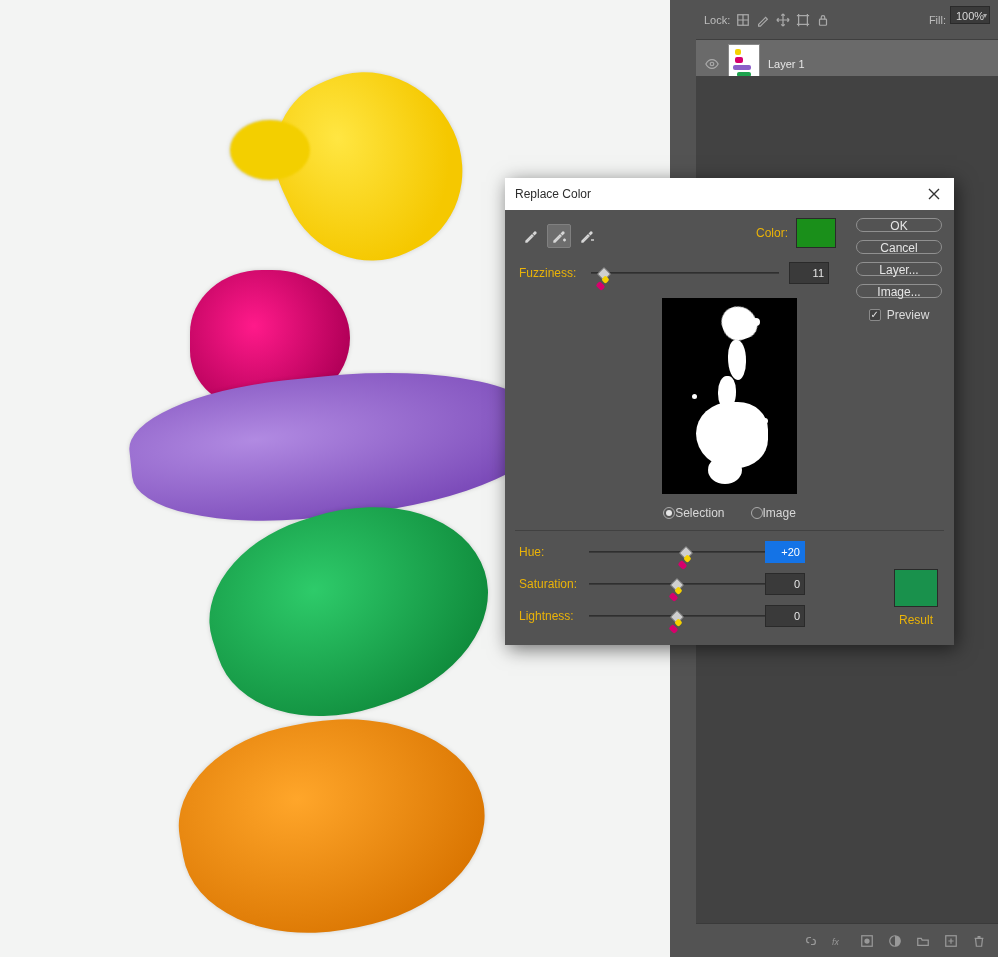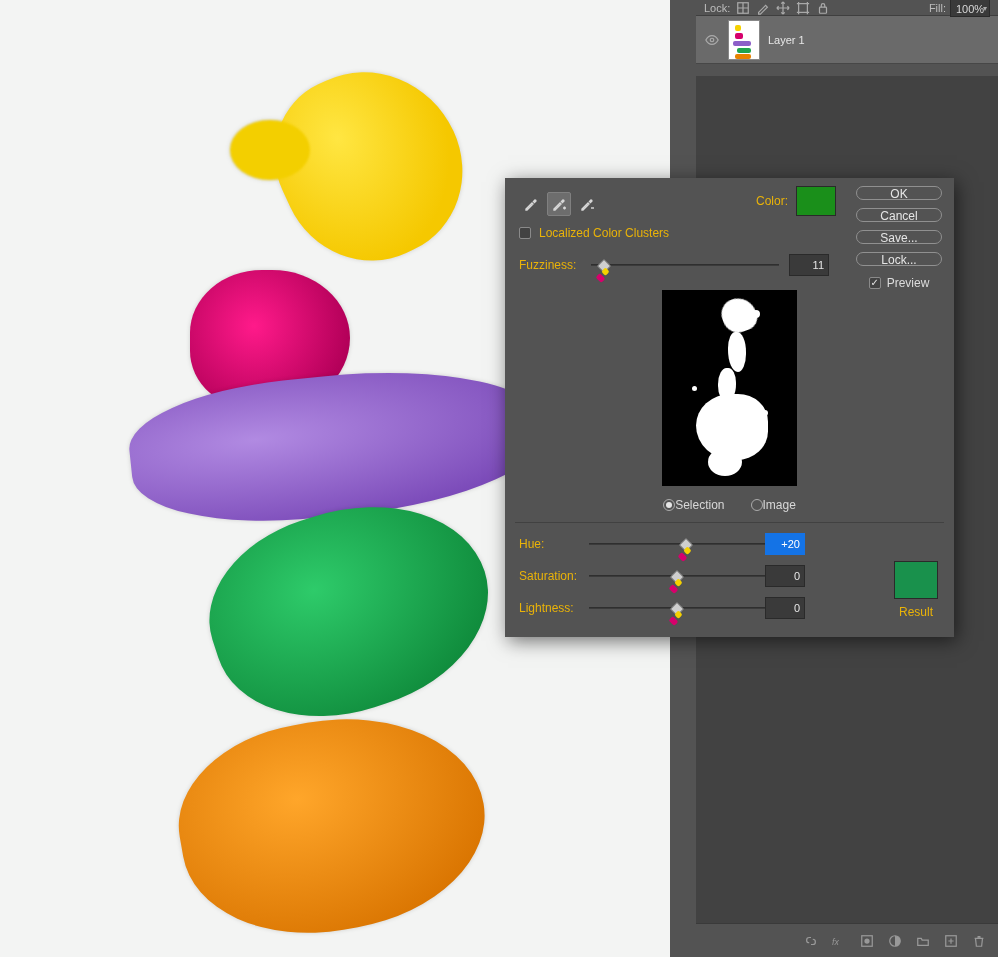--- a/index.html
+++ b/index.html
@@ -10,22 +10,22 @@
   .swatch { position:absolute; filter: drop-shadow(0 0 2px rgba(0,0,0,.15)); }
   .sw-yellow { left:210px; top:60px;  width:260px; height:210px; }
   .sw-pink   { left:190px; top:270px; width:160px; height:140px; }
   .sw-purple { left:130px; top:355px; width:420px; height:175px; }
   .sw-green  { left:210px; top:510px; width:280px; height:200px; }
   .sw-orange { left:180px; top:710px; width:305px; height:225px; }
   .blob { position:absolute; border-radius:50%; }
 
   
   .right-panel { position:absolute; right:0; top:0; width:302px; height:957px; background:#535353; color:#bdbdbd; font-size:11px; }
-  .lock-row { height:16px; line-height:28px; padding:0 8px; display:flex; align-items:center; gap:6px; border-bottom:1px solid #3f3f3f; }
-  .lock-row .fill-box { margin-left:auto; display:flex; align-items:center; gap:4px;}
+  .lock-row { height:40px; line-height:28px; padding:0 8px; display:flex; align-items:center; gap:6px; border-bottom:1px solid #3f3f3f; }
+  .lock-row .fill-box { margin-left:auto; display:flex; align-items:flex-start; gap:4px;}
   .fill-val { width:40px; height:18px; background:#3a3a3a; color:#d8d8d8; text-align:center; line-height:18px; border:1px solid #2a2a2a; position:relative;}
   .fill-val:after{content:"▾"; position:absolute; right:2px; font-size:8px; color:#aaa;}
   .ico { width:14px; height:14px; display:inline-flex; align-items:center; justify-content:center; }
   .ico svg { width:14px; height:14px; fill:none; stroke:#aaa; stroke-width:1.4; }
   .layer-row { height:48px; background:#6a6a6a; display:flex; align-items:center; gap:8px; padding:12px 8px; border-bottom:1px solid #474747;}
   .eye { width:16px; }
   .thumb { width:32px; height:40px; background:#fff; border:1px solid #888; position:relative; }
   .thumb:before{content:""; position:absolute; left:6px; top:4px; width:6px; height:6px; background:#f5d100; border-radius:2px;}
   .thumb:after{content:""; position:absolute; left:6px; top:12px; width:8px; height:6px; background:#d6006c; border-radius:2px;}
   .thumb .t2{position:absolute; left:4px; top:20px; width:18px; height:5px; background:#8c5fc8; border-radius:2px;}
@@ -193,20 +193,28 @@
       </span>
     <span class="ico">
         <svg viewBox="0 0 16 16">
           <path d="M4 5h8l-1 9H5zM3 5h10M7 3h2v2H7z"></path>
         </svg>
       </span>
   </div>
 </div>
 
 <div class="dialog">
+  <div class="dlg-title">
+    <span>Replace Color</span>
+    <span class="x">
+      <svg width="12" height="12" viewBox="0 0 12 12">
+          <path d="M1 1l10 10M11 1L1 11" stroke="#333" stroke-width="1.4"></path>
+        </svg>
+    </span>
+  </div>
   <div class="dlg-body">
 
     <div class="tool-row">
       <div class="tool-btn">
         <svg viewBox="0 0 16 16">
             <path d="M3 13l6-6 1 1-6 6H3zM10 6l2-2a1 1 0 011 1l-2 2"></path>
           </svg>
       </div>
       <div class="tool-btn active">
         <svg viewBox="0 0 16 16">
@@ -223,32 +231,28 @@
     </div>
 
     <div class="color-block">
       <span class="lbl">Color:</span>
       <div class="swatch-box" style="background:#1a8f1a"></div>
     </div>
 
     <div class="btn-col">
       <button class="ps-btn">OK</button>
       <button class="ps-btn">Cancel</button>
-      <button class="ps-btn">Save...</button>
-      <button class="ps-btn">Lock...</button>
+      <button class="ps-btn">Layer...</button>
+      <button class="ps-btn">Image...</button>
       <div class="prev-row">
         <span class="cb checked"></span>
         <span>Preview</span>
       </div>
     </div>
 
-    <div class="row">
-      <span class="cb"></span>
-      <span class="lbl">Localized Color Clusters</span>
-    </div>
 
     <div class="slider-wrap" style="width:310px;">
       <span class="lbl" style="width:62px">Fuzziness:</span>
       <div class="slider">
         <div class="track"></div>
         <div class="thumb" style="left:calc(7% - 5px)"></div>
       </div>
       <div class="num-box">11</div>
     </div>
 

